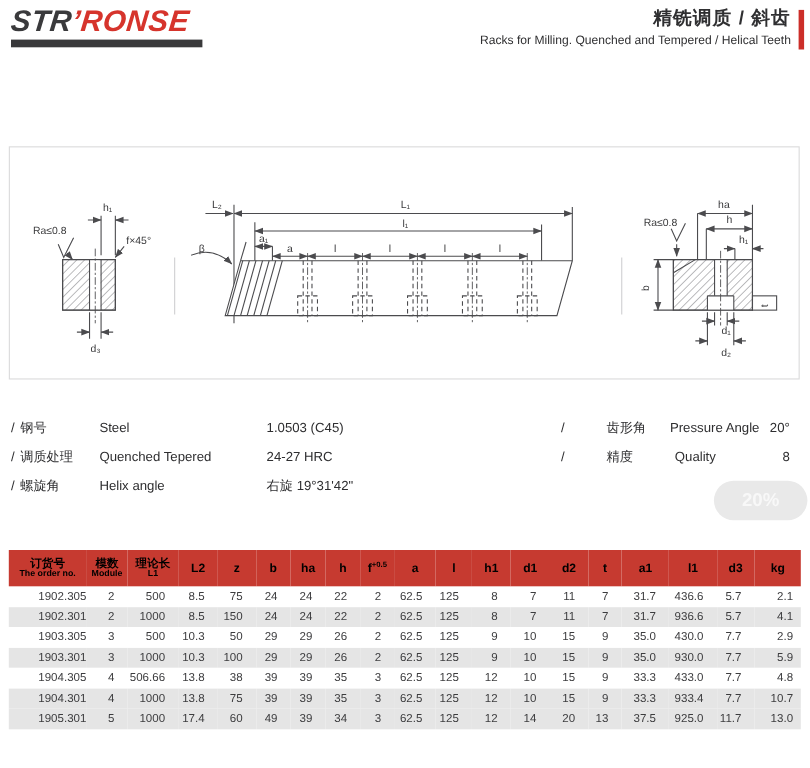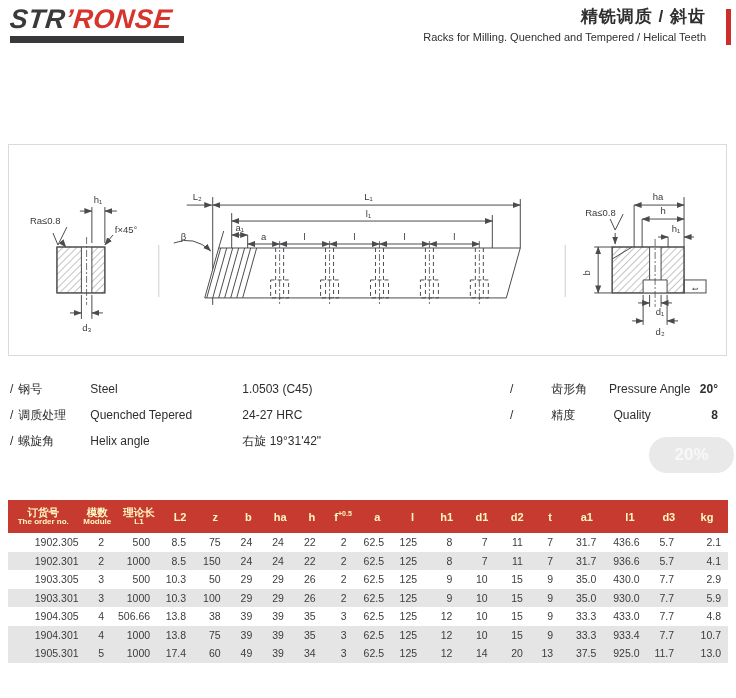--- a/index.html
+++ b/index.html
@@ -8,52 +8,52 @@
   #page { position:relative; width:736px; height:698px; background:#fff; overflow:hidden; }
 
   
   .logo { position:absolute; left:10px; top:6px; width:180px; }
   .logo-text { font-size:27px; font-weight:800; font-style:italic; letter-spacing:.5px;
                transform:skewX(-6deg); white-space:nowrap; line-height:1; }
   .logo-str { color:#3a3a3c; }
   .logo-red { color:#d6342c; }
   .logo-bar { margin-top:3px; width:174px; height:7px; background:#39393b; }
 
-  .title-block { position:absolute; right:30px; top:5px; text-align:right; }
+  .title-block { position:absolute; right:17px; top:5px; text-align:right; }
   .title-cn { font-size:17px; font-weight:bold; color:#2f2f31; letter-spacing:1px; }
   .title-en { font-size:11px; color:#2f2f31; margin-top:3px; }
   .title-redbar { position:absolute; right:5px; top:9px; width:5px; height:36px; background:#cc2e29; }
 
   
-  .draw-box { position:absolute; left:8px; top:144px; width:719px; height:212px;
+  .draw-box { position:absolute; left:8px; top:133px; width:719px; height:212px;
               border:1px solid #dadadb; background:#fff; }
   .draw-box svg { width:100%; height:100%; display:block; }
   .dim-text { font-size:9.5px; fill:#39393b; }
 
   
   .spec-col { position:absolute; }
   .spec-left  { left:10px;  top:376px; width:360px; }
   .spec-right { left:510px; top:376px; width:208px; }
   .spec-row { display:flex; align-items:center; height:26px; font-size:12px; color:#2e2e30; }
   .spec-slash { margin-right:5px; }
   .spec-left .spec-cn { width:72px; }
   .spec-left .spec-en { width:152px; }
   .spec-right .spec-cn { width:66px;margin-left:33px; }
   .spec-right .spec-en { width:104px; }
-  .spec-right .spec-val { margin-left:auto;font-weight:bold; }
+  .spec-right .spec-val { margin-left:auto; }
 
   
   .zoom-badge { position:absolute; left:649px; top:437px; width:85px; height:36px;
                 background:#e9e9e9; border-radius:18px; display:flex; align-items:center;
                 justify-content:center; font-size:17px; font-weight:bold; color:#f8f8f8; }
 
   
   .data-table-wrap { position:absolute; left:8px; top:500px; width:720px; }
   table { border-collapse:collapse; table-layout:fixed; width:100%; }
-  thead tr { background:#c63a30; color:#fef9c3; height:33px; }
+  thead tr { background:#c63a30; color:#000000; height:33px; }
   th { font-weight:bold; font-size:11px; text-align:center; vertical-align:middle; padding:0; }
   th sup { font-size:7px; }
   .th-cn { font-size:10.5px; line-height:1.2; }
   .th-en { font-size:8px; line-height:1.1; font-weight:bold; }
   tbody td { font-size:10.5px; color:#3c3c3e; text-align:right; padding:0 12px 0 0;
              height:18.5px; line-height:18.5px; white-space:nowrap; }
   tbody td.col-first { text-align:right; padding-right:0; }
   tbody td:last-child { padding-right:7px; }
   tbody tr.alt { background:#e5e5e5; }
 </style>

